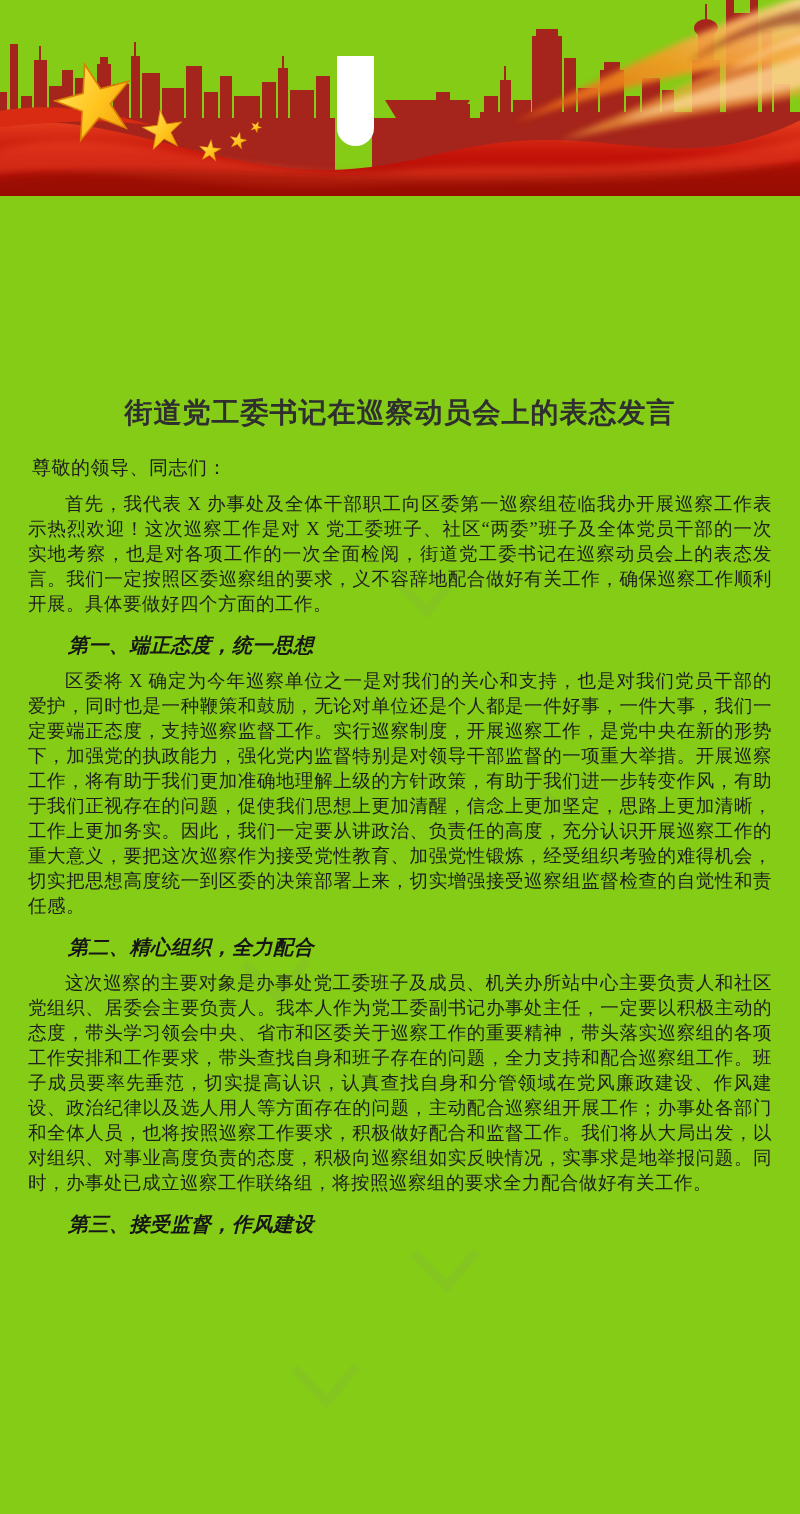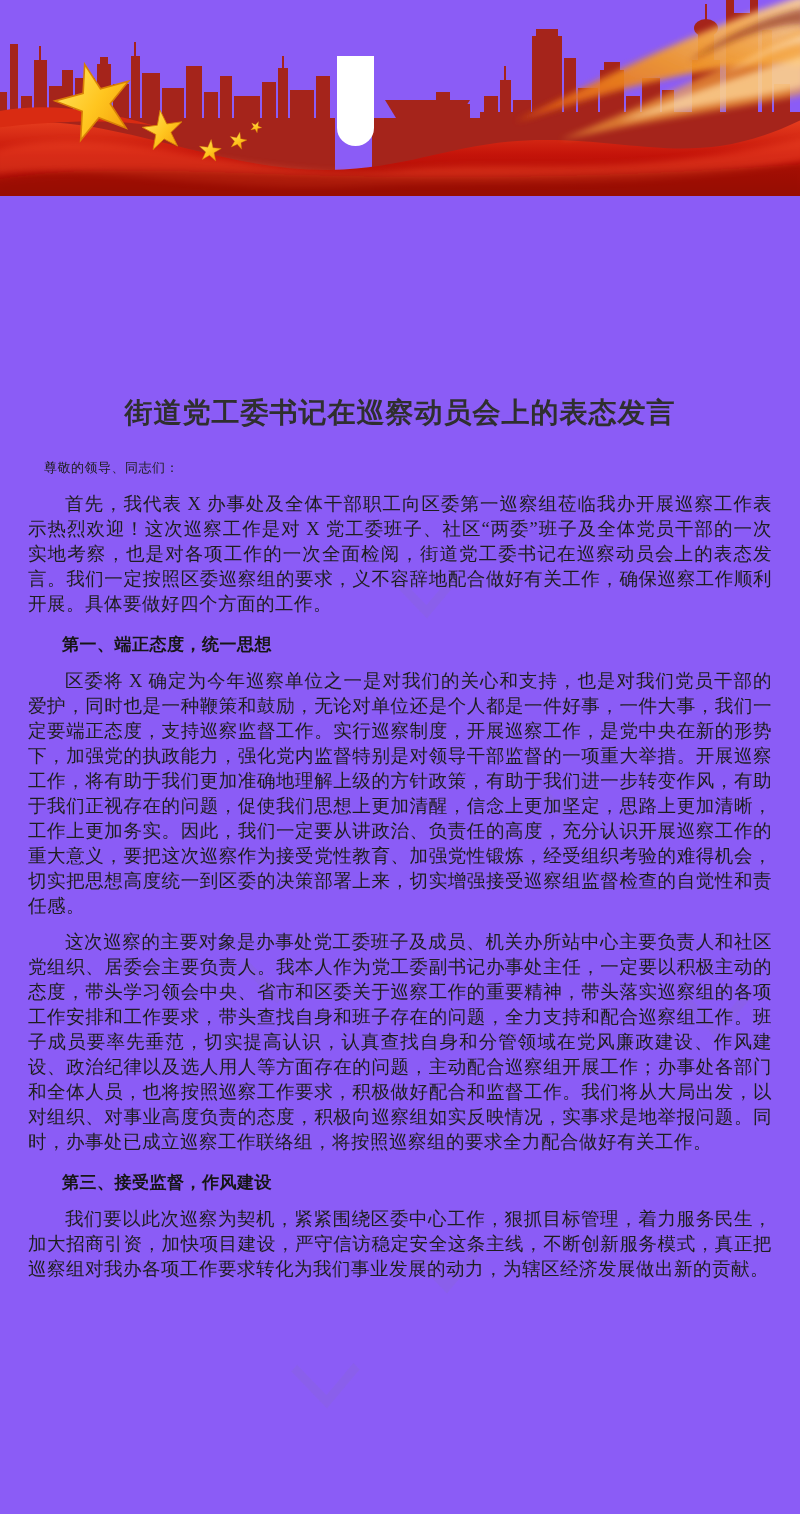--- a/index.html
+++ b/index.html
@@ -1,31 +1,31 @@
 <!DOCTYPE html>
 <html><head>
 <meta charset="utf-8">
 <style>
   html,body{margin:0;padding:0;background:#ffffff;}
   body{width:800px;font-family:"Liberation Serif","DejaVu Serif",serif;}
-  .page{position:relative;width:800px;height:1514px;background:#8b5cf6;overflow:hidden;}
+  .page{position:relative;width:800px;height:1514px;background:#84cc16;overflow:hidden;}
 
   
   .banner{position:absolute;top:0;left:0;width:800px;height:196px;}
   .banner svg{display:block;width:800px;height:196px;}
 
   
   .doc{position:absolute;top:196px;left:0;width:800px;padding:0 28px;box-sizing:border-box;color:#1e1e1e;}
   .doc-title{margin:200px 0 0 0;font-size:28px;line-height:34px;font-weight:bold;
              text-align:center;letter-spacing:1px;color:#2f2f2f;}
-  .salutation{margin:25px 0 0 16px;font-size:13px;line-height:26px;letter-spacing:.5px;}
+  .salutation{margin:25px 0 0 4px;font-size:19px;line-height:26px;letter-spacing:.5px;}
   .para{margin:11px 0 0 0;font-size:18.5px;line-height:25px;letter-spacing:.5px;
         text-align:justify;text-indent:2em;}
-  .sec-heading{margin:15px 0 0 0;font-size:17px;line-height:26px;font-weight:bold;
-               text-indent:2em;color:#161616;letter-spacing:.5px;}
+  .sec-heading{margin:15px 0 0 0;font-size:20px;line-height:26px;font-weight:bold;
+               text-indent:2em;color:#161616;letter-spacing:.5px;font-style:italic;}
 
   
   .wm{position:absolute;width:42px;height:42px;
       border-left:9px solid rgba(130,130,130,.09);
       border-bottom:9px solid rgba(130,130,130,.09);
       transform:rotate(-50deg) skewX(-6deg);pointer-events:none;}
 </style>
 </head>
 <body>
 
@@ -151,20 +151,20 @@
   <main class="doc">
     <h1 class="doc-title">街道党工委书记在巡察动员会上的表态发言</h1>
 
     <p class="salutation">尊敬的领导、同志们：</p>
 
     <p class="para">首先，我代表 X 办事处及全体干部职工向区委第一巡察组莅临我办开展巡察工作表示热烈欢迎！这次巡察工作是对 X 党工委班子、社区“两委”班子及全体党员干部的一次实地考察，也是对各项工作的一次全面检阅，街道党工委书记在巡察动员会上的表态发言。我们一定按照区委巡察组的要求，义不容辞地配合做好有关工作，确保巡察工作顺利开展。具体要做好四个方面的工作。</p>
 
     <h2 class="sec-heading">第一、端正态度，统一思想</h2>
     <p class="para">区委将 X 确定为今年巡察单位之一是对我们的关心和支持，也是对我们党员干部的爱护，同时也是一种鞭策和鼓励，无论对单位还是个人都是一件好事，一件大事，我们一定要端正态度，支持巡察监督工作。实行巡察制度，开展巡察工作，是党中央在新的形势下，加强党的执政能力，强化党内监督特别是对领导干部监督的一项重大举措。开展巡察工作，将有助于我们更加准确地理解上级的方针政策，有助于我们进一步转变作风，有助于我们正视存在的问题，促使我们思想上更加清醒，信念上更加坚定，思路上更加清晰，工作上更加务实。因此，我们一定要从讲政治、负责任的高度，充分认识开展巡察工作的重大意义，要把这次巡察作为接受党性教育、加强党性锻炼，经受组织考验的难得机会，切实把思想高度统一到区委的决策部署上来，切实增强接受巡察组监督检查的自觉性和责任感。</p>
 
+    <h2 class="sec-heading">第二、精心组织，全力配合</h2>
     <p class="para">这次巡察的主要对象是办事处党工委班子及成员、机关办所站中心主要负责人和社区党组织、居委会主要负责人。我本人作为党工委副书记办事处主任，一定要以积极主动的态度，带头学习领会中央、省市和区委关于巡察工作的重要精神，带头落实巡察组的各项工作安排和工作要求，带头查找自身和班子存在的问题，全力支持和配合巡察组工作。班子成员要率先垂范，切实提高认识，认真查找自身和分管领域在党风廉政建设、作风建设、政治纪律以及选人用人等方面存在的问题，主动配合巡察组开展工作；办事处各部门和全体人员，也将按照巡察工作要求，积极做好配合和监督工作。我们将从大局出发，以对组织、对事业高度负责的态度，积极向巡察组如实反映情况，实事求是地举报问题。同时，办事处已成立巡察工作联络组，将按照巡察组的要求全力配合做好有关工作。</p>
 
     <h2 class="sec-heading">第三、接受监督，作风建设</h2>
 
-    <p class="para">我们要以此次巡察为契机，紧紧围绕区委中心工作，狠抓目标管理，着力服务民生，加大招商引资，加快项目建设，严守信访稳定安全这条主线，不断创新服务模式，真正把巡察组对我办各项工作要求转化为我们事业发展的动力，为辖区经济发展做出新的贡献。</p>
   </main>
 
 </div>
 
 </body></html>

